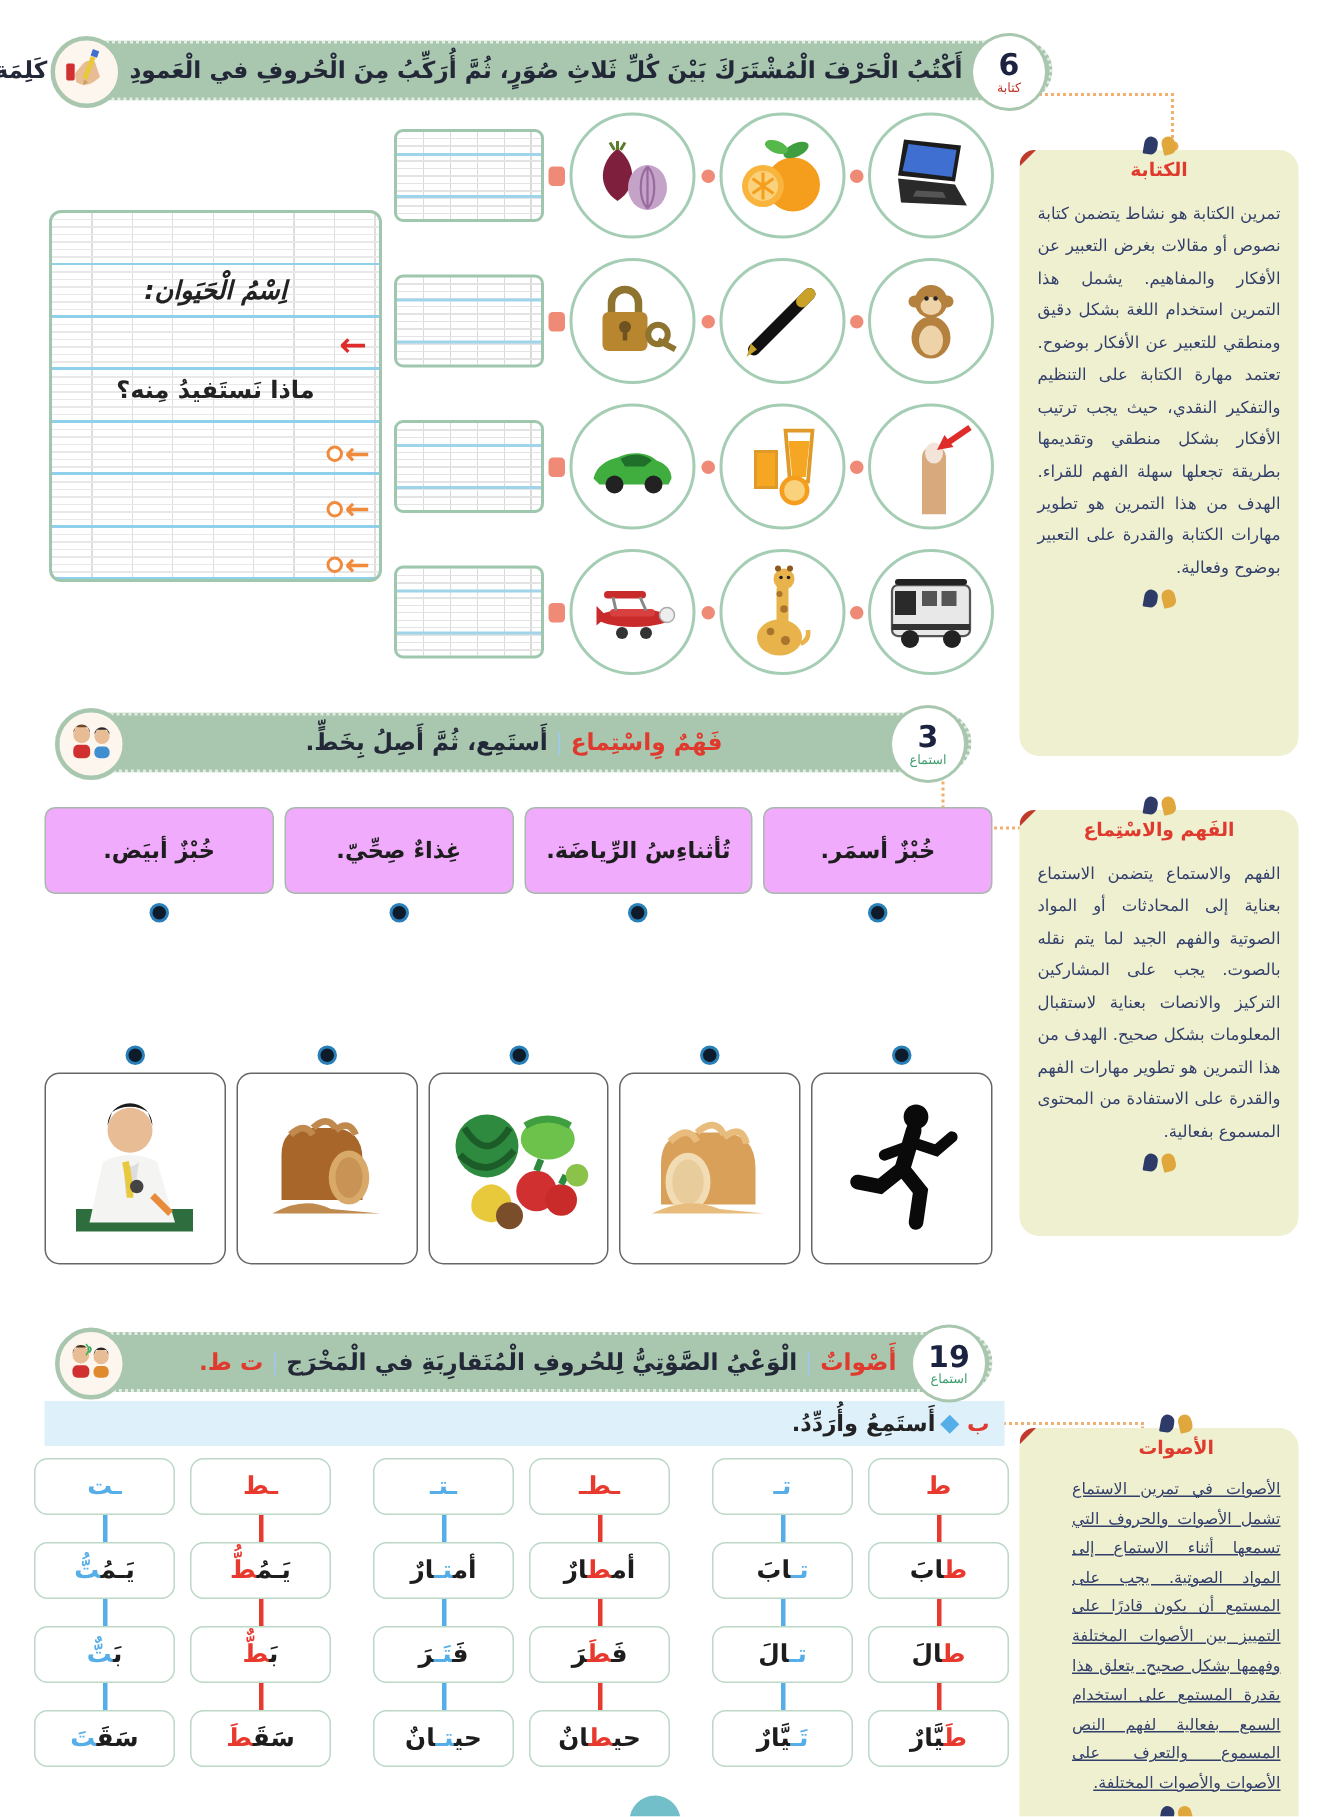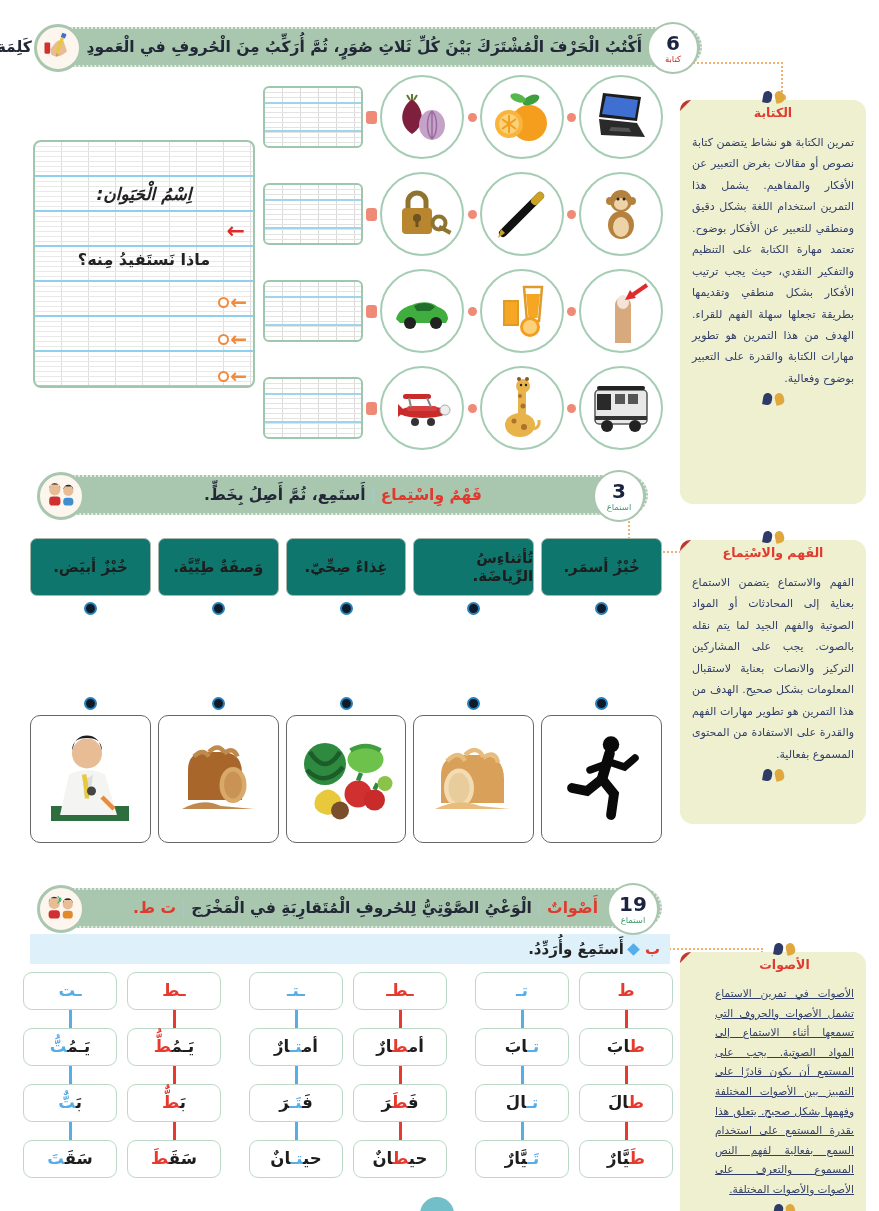--- a/index.html
+++ b/index.html
@@ -53,21 +53,21 @@
       repeating-linear-gradient(90deg,transparent 0 26px,#dedede 26px 27px);}
   .animal-box .t1{position:absolute;top:42px;width:100%;text-align:center;font-size:17px;font-weight:bold;color:#222;font-style:italic;}
   .animal-box .t2{position:absolute;top:108px;width:100%;text-align:center;font-size:16px;font-weight:bold;color:#222;}
   .arrow-red{position:absolute;top:78px;right:8px;color:#e02b2b;font-size:22px;font-weight:bold;line-height:1;}
   .arrow-org{position:absolute;right:6px;display:flex;align-items:center;gap:1px;color:#f08a3c;font-size:20px;font-weight:bold;line-height:1;}
   .arrow-org .ring{width:7px;height:7px;border:2px solid #f08a3c;border-radius:50%;display:block;background:#fff;}
 
   
   #phrases-row{position:absolute;top:538px;left:30px;width:632px;display:flex;gap:7px;}
   .phrase-col{flex:1;display:flex;flex-direction:column;align-items:center;}
-  .phrase-box{width:100%;height:58px;box-sizing:border-box;border:1.5px solid #a8b8ac;border-radius:7px;background:#0f766e;display:flex;align-items:center;justify-content:center;font-size:15px;font-weight:bold;color:#1d1d1d;}
+  .phrase-box{width:100%;height:58px;box-sizing:border-box;border:1.5px solid #a8b8ac;border-radius:7px;background:#f0abfc;display:flex;align-items:center;justify-content:center;font-size:15px;font-weight:bold;color:#1d1d1d;}
   .dot{width:9px;height:9px;border-radius:50%;background:#0d1b2a;border:2px solid #2980b9;margin-top:6px;}
   #pictures-row{position:absolute;top:697px;left:30px;width:632px;display:flex;gap:7px;}
   .pic-col{flex:1;display:flex;flex-direction:column;align-items:center;}
   .pic-col .dot{margin:0 0 5px 0;}
   .pic-box{width:100%;height:128px;box-sizing:border-box;border:1.5px solid #666;border-radius:10px;background:#fff;display:flex;align-items:center;justify-content:center;}
   .pic-box svg{width:96px;height:96px;}
 
   
   .strip{position:absolute;top:934px;left:30px;width:640px;height:30px;background:#def0f9;display:flex;align-items:center;padding:0 10px;box-sizing:border-box;font-size:15px;font-weight:bold;color:#222;}
   .strip .blet{color:#e03a2e;font-size:15px;}
@@ -318,24 +318,20 @@
       </div>
       <div class="phrase-col">
         <div class="phrase-box">تُأثناءِسُ الرِّياضَة.</div>
         <span class="dot"></span>
       </div>
       <div class="phrase-col">
         <div class="phrase-box">غِذاءٌ صِحِّيّ.</div>
         <span class="dot"></span>
       </div>
       <div class="phrase-col">
-        <div class="phrase-box">وَصفَةٌ طِبِّيَّة.</div>
-        <span class="dot"></span>
-      </div>
-      <div class="phrase-col">
         <div class="phrase-box">خُبْزٌ أبيَض.</div>
         <span class="dot"></span>
       </div>
     </div>
   <div id="pictures-row">
       <div class="pic-col">
         <span class="dot"></span>
         <div class="pic-box">
           <svg viewBox="0 0 64 64">
             <circle cx="38" cy="9" r="5.5" fill="#0a0a0a"></circle>

